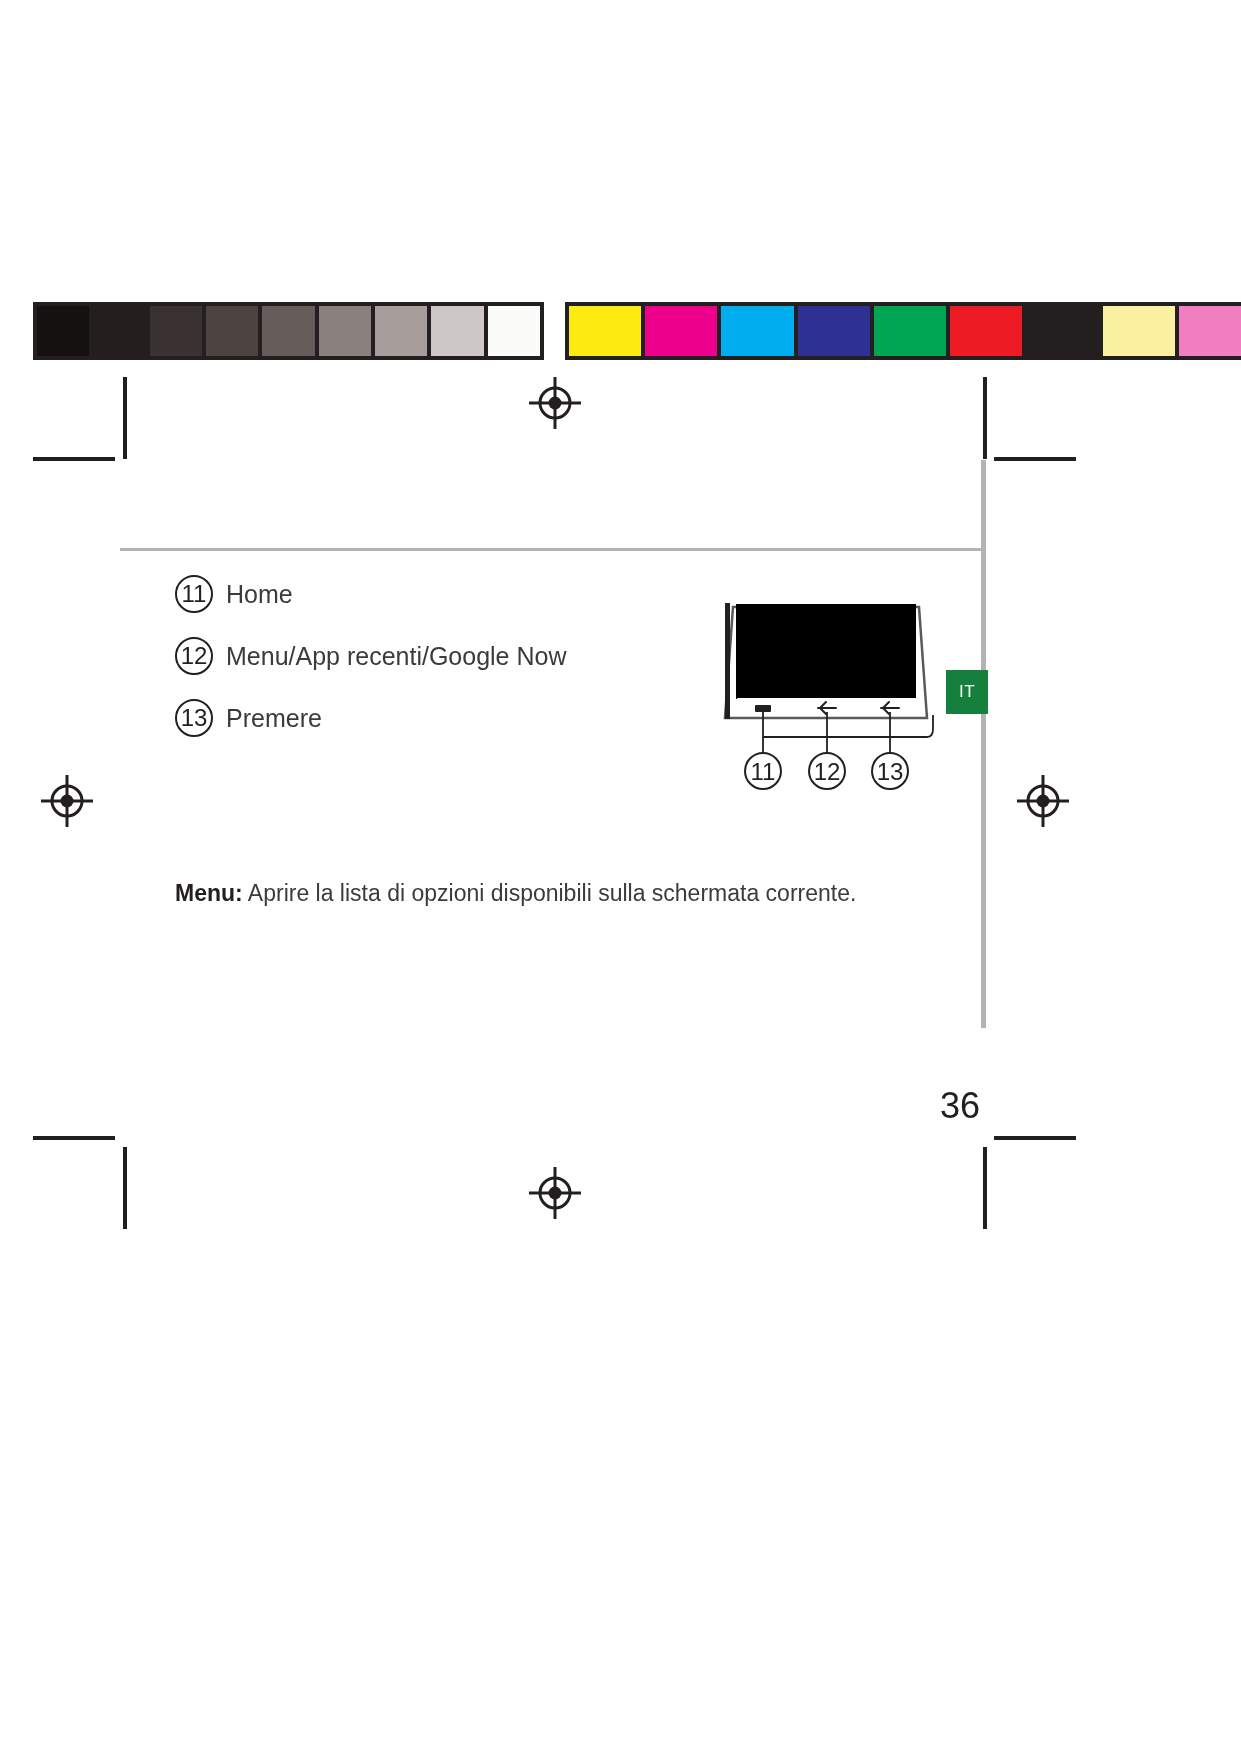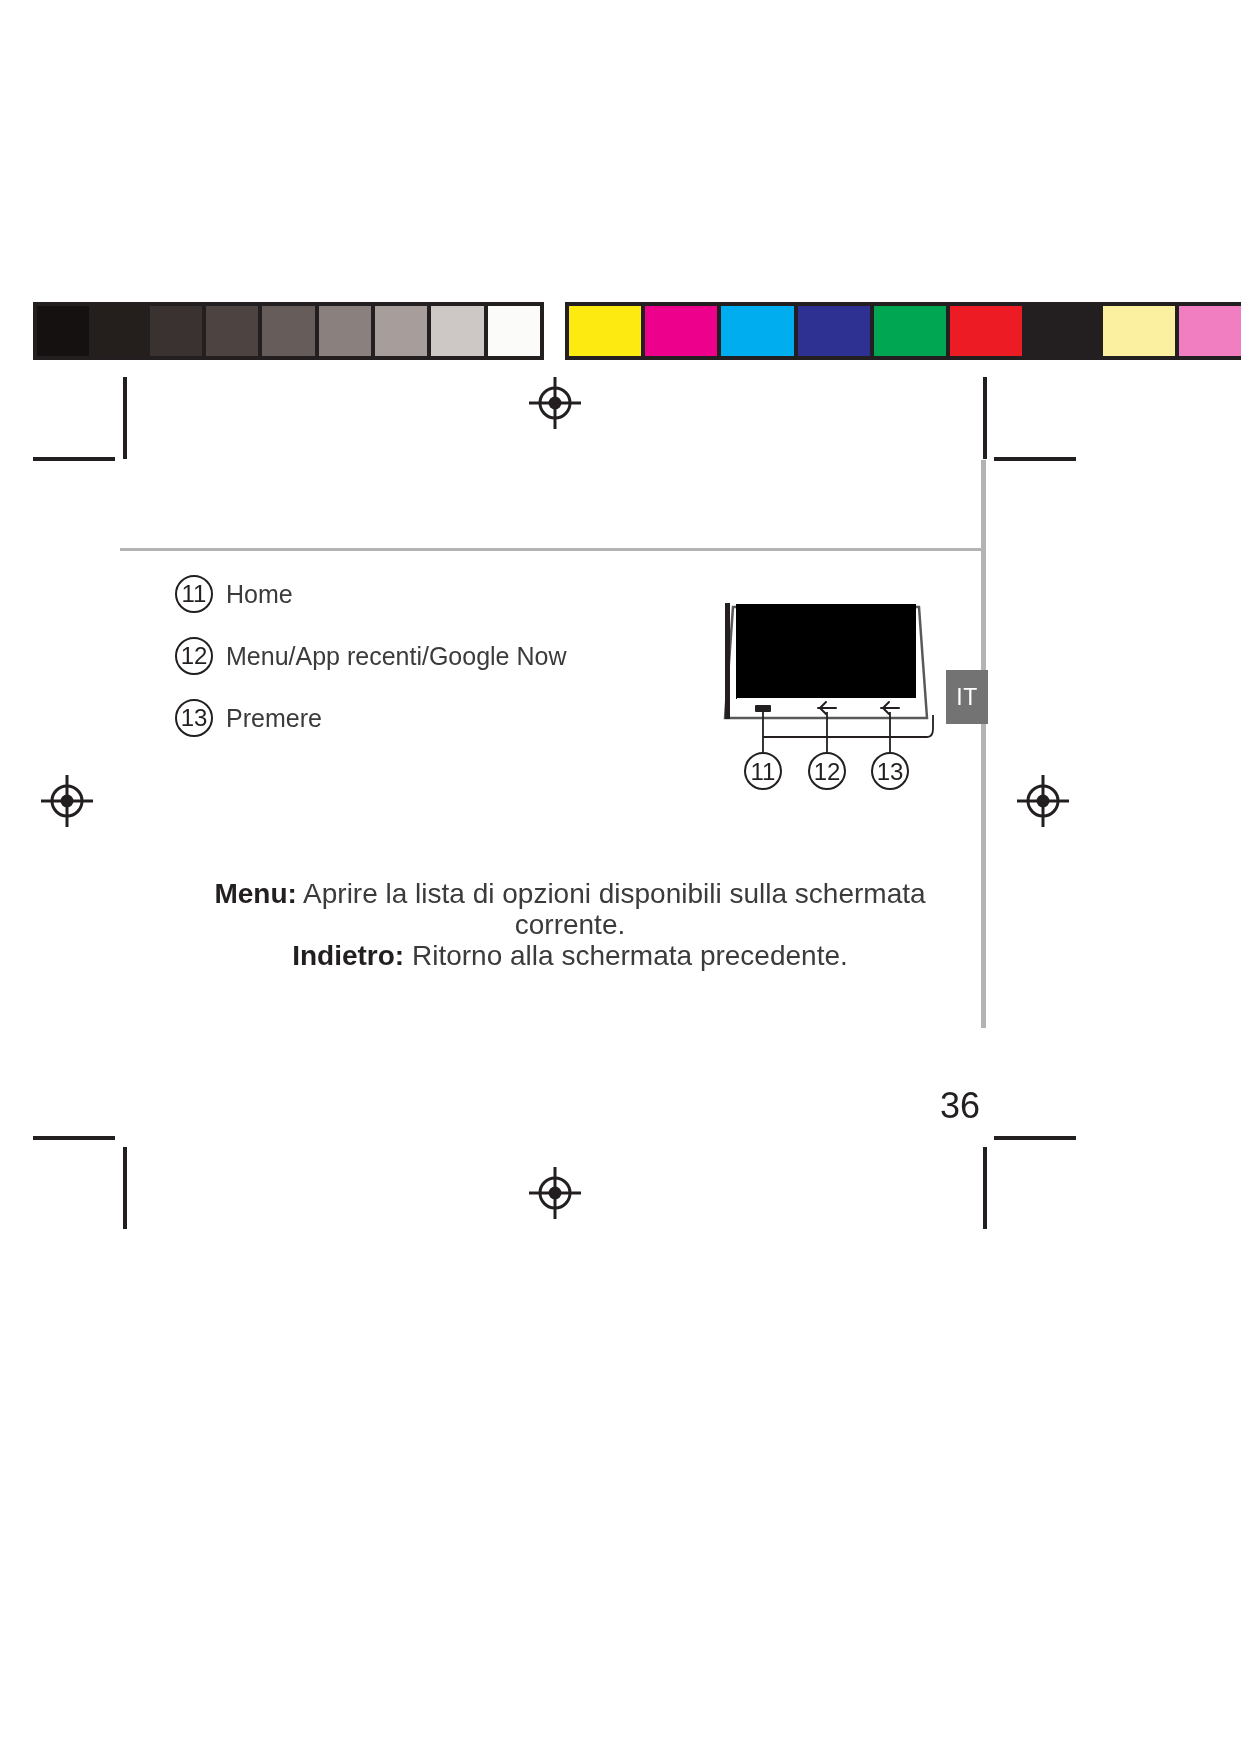--- a/index.html
+++ b/index.html
@@ -81,27 +81,27 @@
     height: 568px;
     background: #b3b3b3;
   }
 
   
   .lang-tab {
     position: absolute;
     left: 946px;
     top: 670px;
     width: 42px;
-    height: 54px;
-    background: #737373;
+    height: 44px;
+    background: #15803d;
     color: #ffffff;
     display: flex;
     align-items: center;
     justify-content: center;
-    font-size: 23px;
+    font-size: 17px;
     font-family: "Liberation Sans", sans-serif;
     letter-spacing: 0.5px;
   }
 
   
   .legend {
     position: absolute;
     left: 175px;
     top: 563px;
     width: 540px;
@@ -142,25 +142,24 @@
     height: 200px;
   }
   .phone-fig svg { display: block; }
 
   
   .body-copy {
     position: absolute;
     left: 175px;
     top: 878px;
     width: 790px;
-    font-size: 28px;
+    font-size: 23px;
     line-height: 31px;
     color: #3b3b3b;
     font-family: "Liberation Sans", sans-serif;
-    text-align: center;
   }
   .body-copy p { margin: 0; }
   .body-copy b { color: #231f20; font-weight: bold; }
 
   
   .page-number {
     position: absolute;
     left: 920px;
     top: 1085px;
     width: 80px;
@@ -323,19 +322,18 @@
       </g>
       <g>
         <circle cx="185" cy="176" r="18" fill="#ffffff" stroke="#231f20" stroke-width="2"></circle>
         <text x="185" y="185" text-anchor="middle" font-family="Liberation Sans, sans-serif" font-size="24" fill="#231f20">13</text>
       </g>
     </svg>
   </div>
 
   <div class="body-copy">
     <p><b>Menu:</b><span> Aprire la lista di opzioni disponibili sulla schermata corrente.</span></p>
-    <p><b>Indietro:</b><span> Ritorno alla schermata precedente.</span></p>
   </div>
 
   <div class="page-number">36</div>
 
 
 </div>
 
 </body></html>

